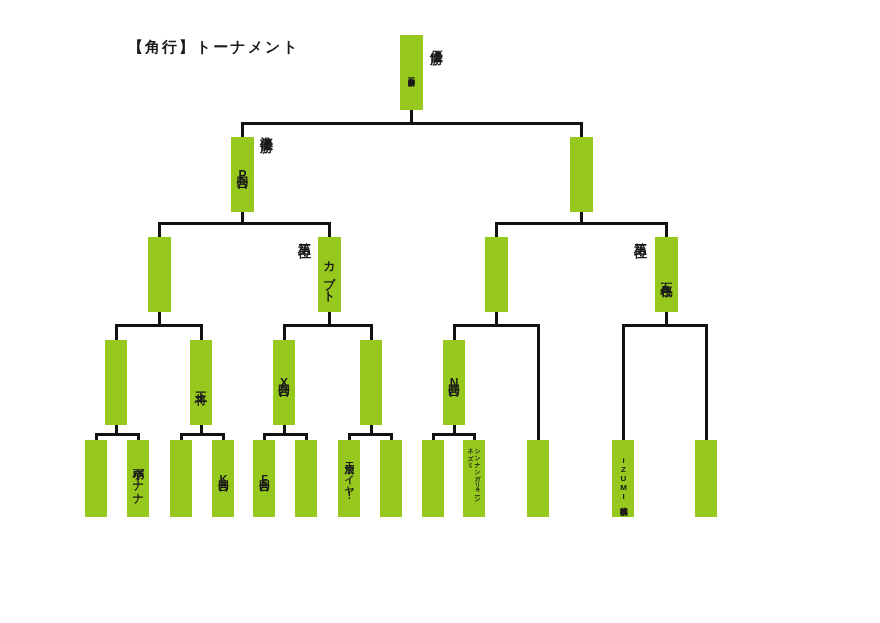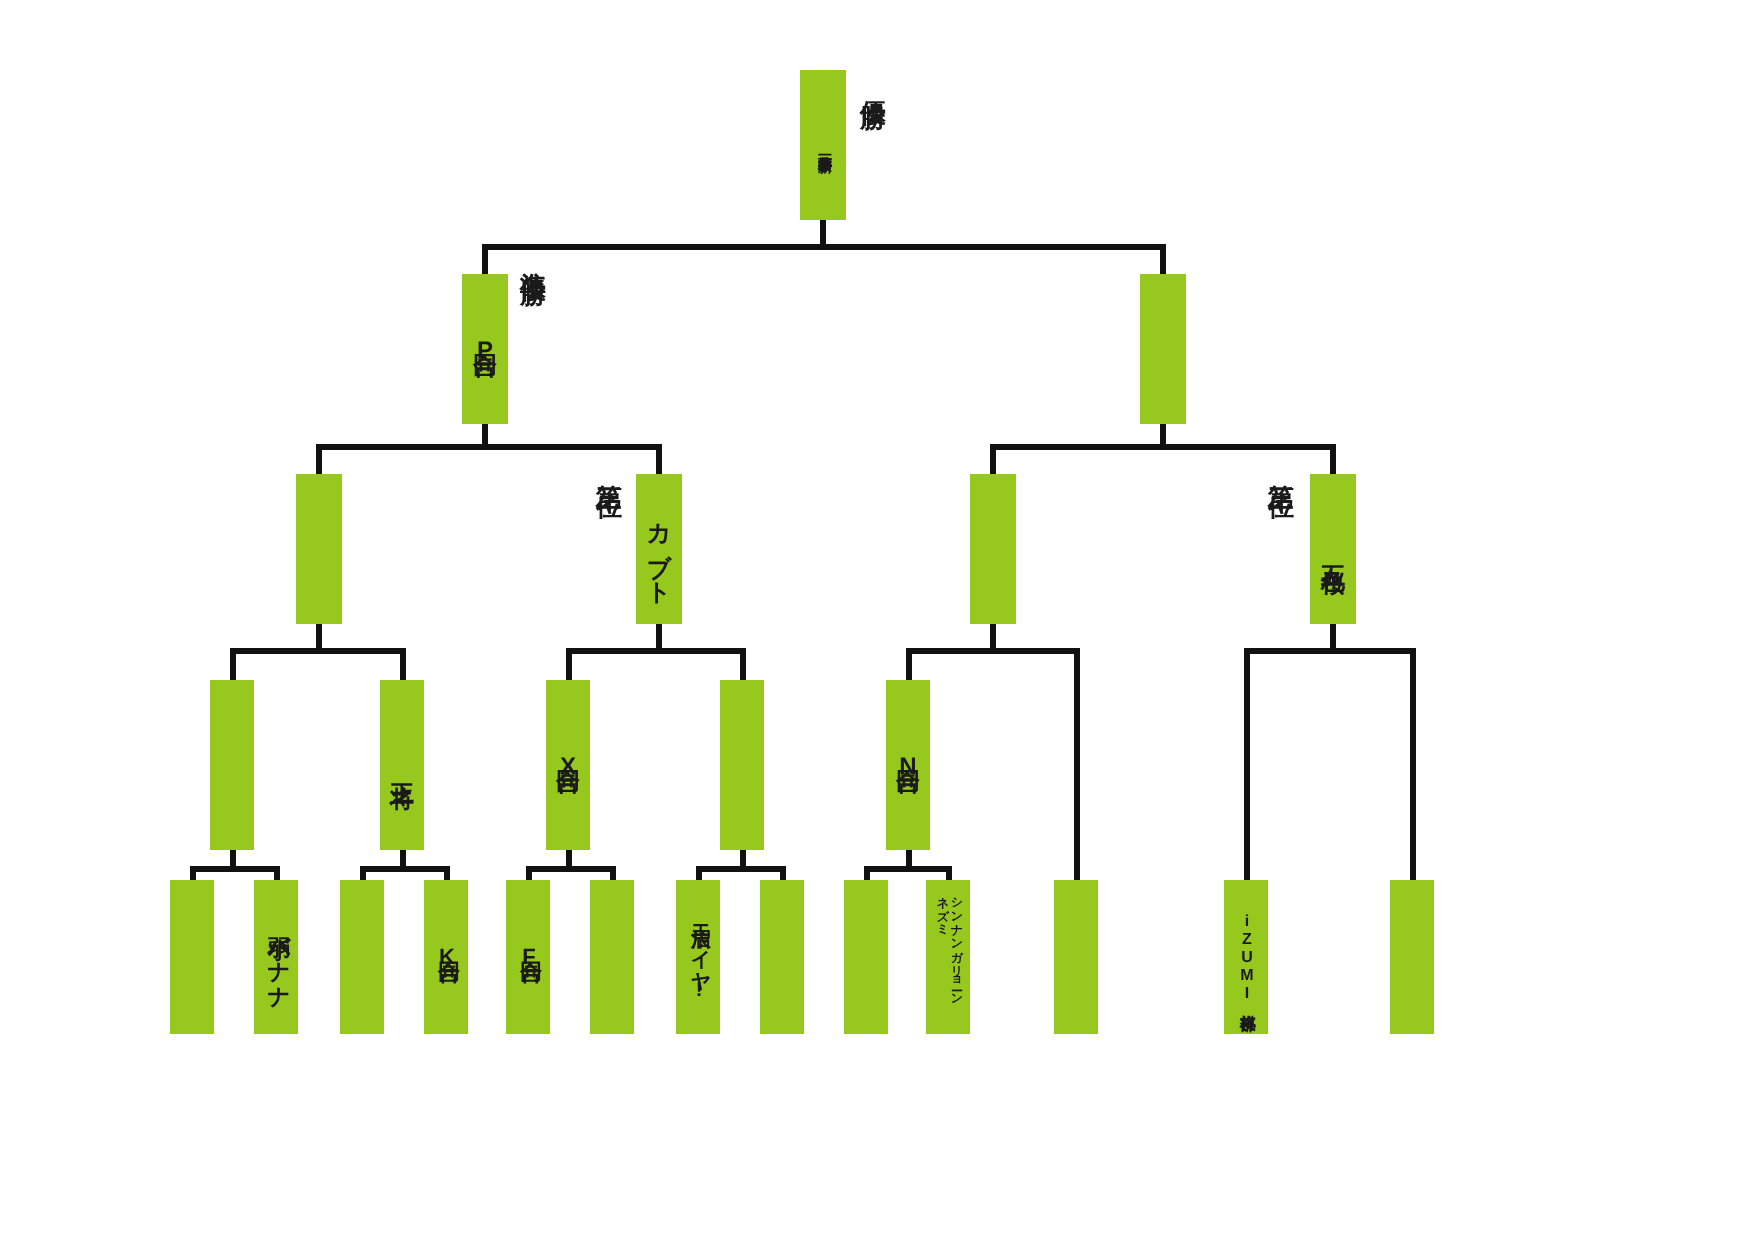--- a/index.html
+++ b/index.html
@@ -35,20 +35,21 @@
     letter-spacing:2px;color:var(--ink);
   }
   .ln{position:absolute;background:var(--line);}
   .twocol{flex-direction:row-reverse;gap:1px;align-items:flex-start;padding-top:4px;box-sizing:border-box;}
 </style>
 </head>
 <body>
 
 <div id="canvas">
 
+  <div class="title">【角行】トーナメント</div>
 
   <div class="lbl" style="left:427px;top:40px;">優勝</div>
   <div class="lbl" style="left:257px;top:126px;">準優勝</div>
   <div class="lbl" style="left:295px;top:232px;">第三位</div>
   <div class="lbl" style="left:631px;top:232px;">第三位</div>
 
   <div class="bx" style="left:400px;top:35px;width:23px;height:75px;">
     <span class="vtext" style="font-size:7px;letter-spacing:0;">西新井第一小学校</span>
   </div>
 

